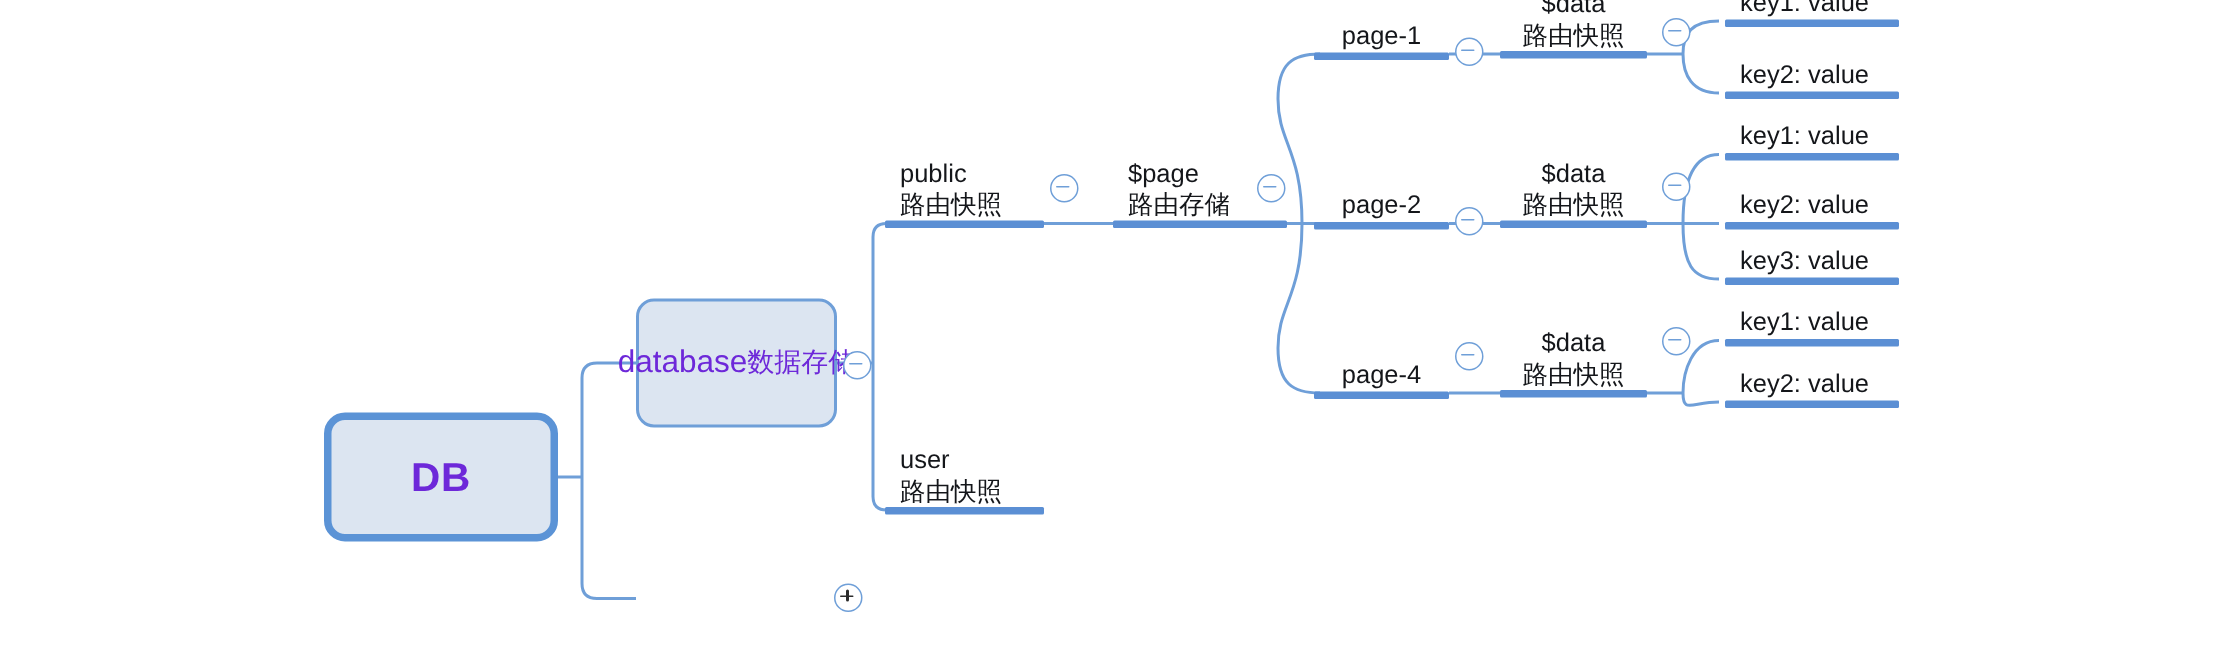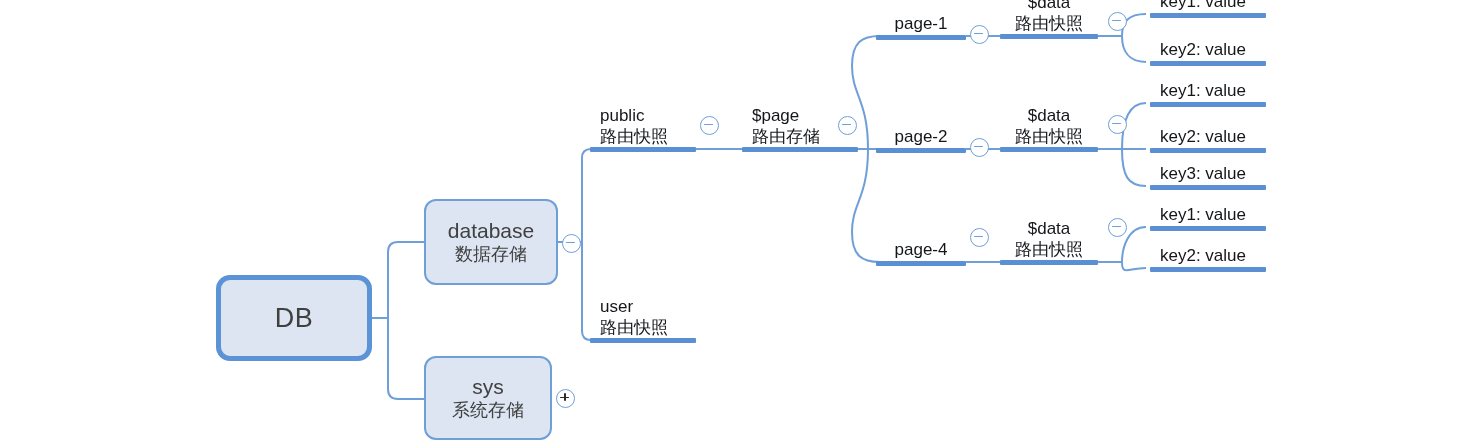--- a/index.html
+++ b/index.html
@@ -24,35 +24,35 @@
     pointer-events: none;
   }
 
   
   .boxnode {
     position: absolute;
     box-sizing: border-box;
     background: #dce5f1;
     border-radius: 12px;
     display: flex;
-    flex-direction: column;
+    flex-direction: row;
     align-items: center;
     justify-content: center;
-    color: #404040;
+    color: #6d28d9;
     line-height: 1.22;
     text-align: center;
     z-index: 3;
   }
   .boxnode .ln { display: block; white-space: nowrap; }
 
   .root-node {
     border: 5px solid #5b93d6;
     border-radius: 14px;
     font-size: 27px;
-    font-weight: normal;
+    font-weight: bold;
     letter-spacing: 0.5px;
   }
   .lvl1-node {
     border: 2px solid #6f9fd8;
     font-size: 21px;
     font-weight: normal;
   }
   .lvl1-node .ln.en { font-size: 21px; }
   .lvl1-node .ln.cn { font-size: 18px; }
 
@@ -169,24 +169,20 @@
   <div class="boxnode root-node" style="left:216px; top:275px; width:156px; height:86px;">
     <span class="ln">DB</span>
   </div>
 
   <div class="boxnode lvl1-node" style="left:424px; top:199px; width:134px; height:86px;">
     <span class="ln en">database</span>
     <span class="ln cn">数据存储</span>
   </div>
   <div class="toggle" style="left:562px; top:234px;"></div>
 
-  <div class="boxnode lvl1-node" style="left:424px; top:356px; width:128px; height:84px;">
-    <span class="ln en">sys</span>
-    <span class="ln cn">系统存储</span>
-  </div>
   <div class="toggle plus" style="left:556px; top:389px;"></div>
 
   <div class="barnode two-line t-left" style="left:590px; top:96px; width:106px; height:56px;">
     <div class="txt f17">
       <span>public</span><br>
       <span>路由快照</span>
     </div>
     <div class="bar"></div>
   </div>
   <div class="toggle" style="left:700px; top:116px;"></div>

